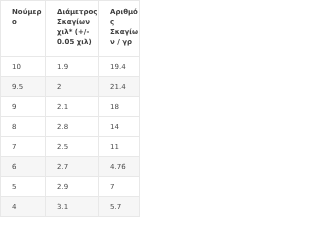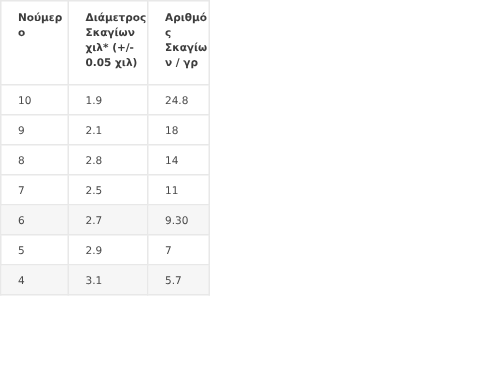--- a/index.html
+++ b/index.html
@@ -98,41 +98,46 @@
       <tr>
         <th>Νούμερο</th>
         <th>Διάμετρος Σκαγίων χιλ* (+/- 0.05 χιλ)</th>
         <th>Αριθμός Σκαγίων / γρ</th>
       </tr>
     </thead>
     <tbody>
       <tr class="odd">
         <td>10</td>
         <td>1.9</td>
-        <td>24.8</td>
+        <td>19.4</td>
+      </tr>
+      <tr class="even">
+        <td>9.5</td>
+        <td>2</td>
+        <td>21.4</td>
       </tr>
       <tr class="odd">
         <td>9</td>
         <td>2.1</td>
         <td>18</td>
       </tr>
       <tr class="odd">
         <td>8</td>
         <td>2.8</td>
         <td>14</td>
       </tr>
       <tr class="odd">
         <td>7</td>
         <td>2.5</td>
         <td>11</td>
       </tr>
       <tr class="even">
         <td>6</td>
         <td>2.7</td>
-        <td>9.30</td>
+        <td>4.76</td>
       </tr>
       <tr class="odd">
         <td>5</td>
         <td>2.9</td>
         <td>7</td>
       </tr>
       <tr class="even">
         <td>4</td>
         <td>3.1</td>
         <td>5.7</td>

